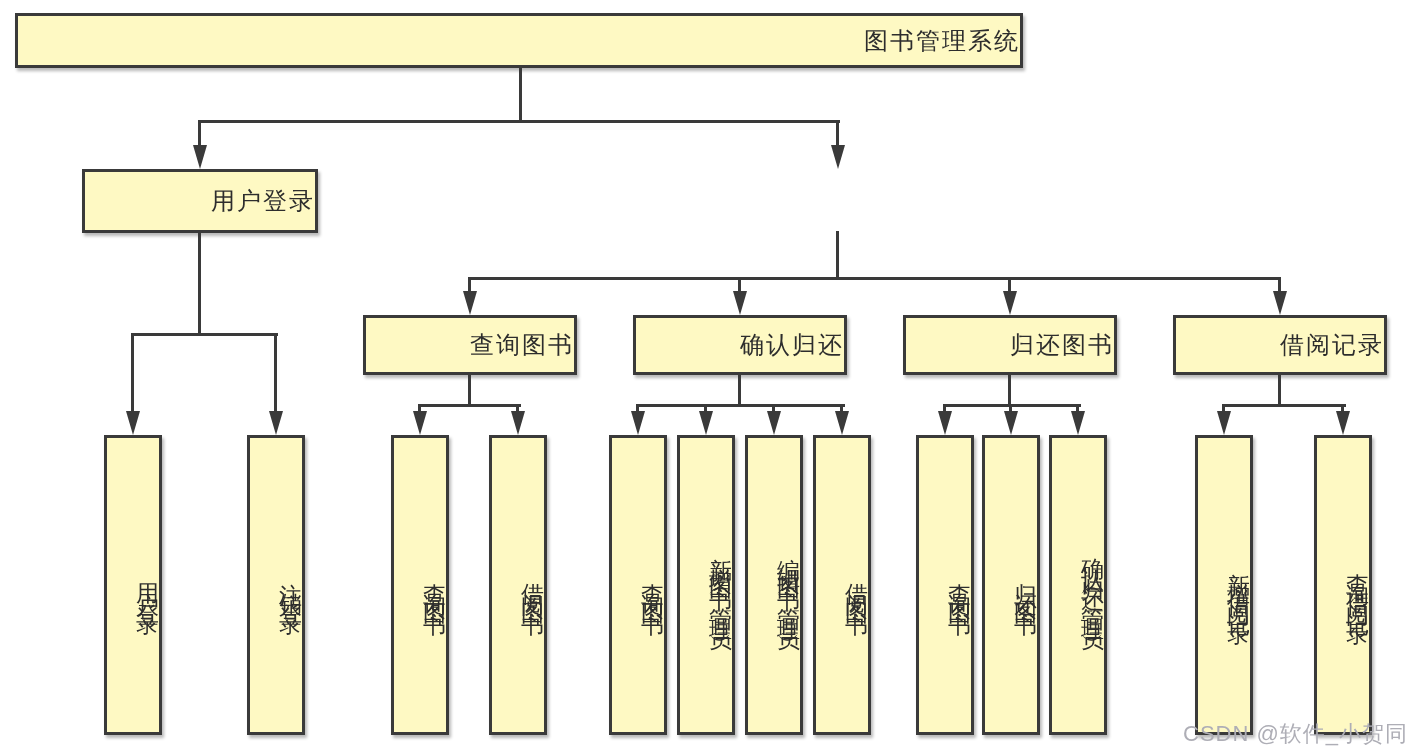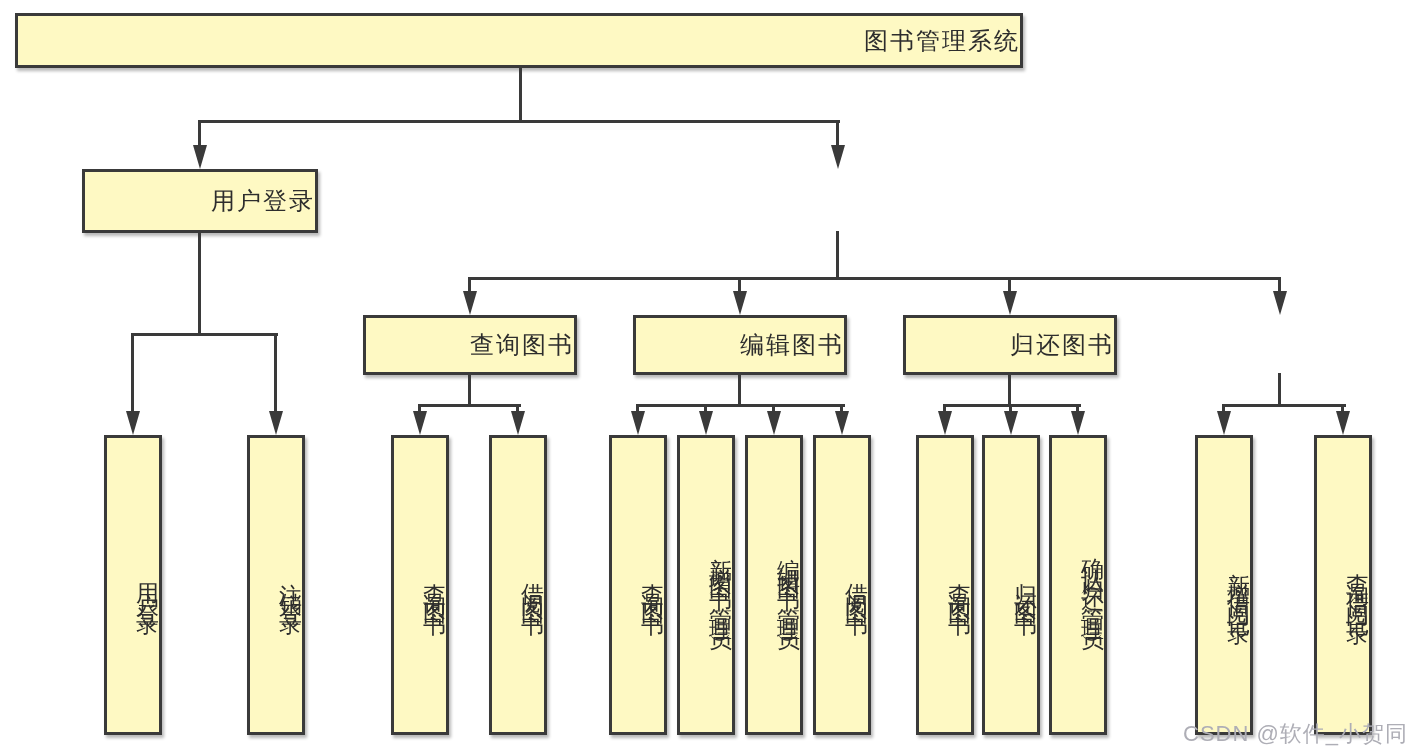--- a/index.html
+++ b/index.html
@@ -38,24 +38,27 @@
   </div>
 
   <div class="box" style="left:82px;top:169px;width:236px;height:64px">
     <span class="lbl">用户登录</span>
   </div>
 
   <div class="box" style="left:363px;top:315px;width:214px;height:60px">
     <span class="lbl">查询图书</span>
   </div>
   <div class="box" style="left:633px;top:315px;width:214px;height:60px">
-    <span class="lbl">编辑图书</span>
+    <span class="lbl">确认归还</span>
   </div>
   <div class="box" style="left:903px;top:315px;width:214px;height:60px">
     <span class="lbl">归还图书</span>
+  </div>
+  <div class="box" style="left:1173px;top:315px;width:214px;height:60px">
+    <span class="lbl">借阅记录</span>
   </div>
 
   <div class="box" style="left:104px;top:435px;width:58px;height:300px">
     <span class="vlbl">用户登录</span>
   </div>
   <div class="box" style="left:247px;top:435px;width:58px;height:300px">
     <span class="vlbl">注销登录</span>
   </div>
   <div class="box" style="left:391px;top:435px;width:58px;height:300px">
     <span class="vlbl">查询图书</span>

